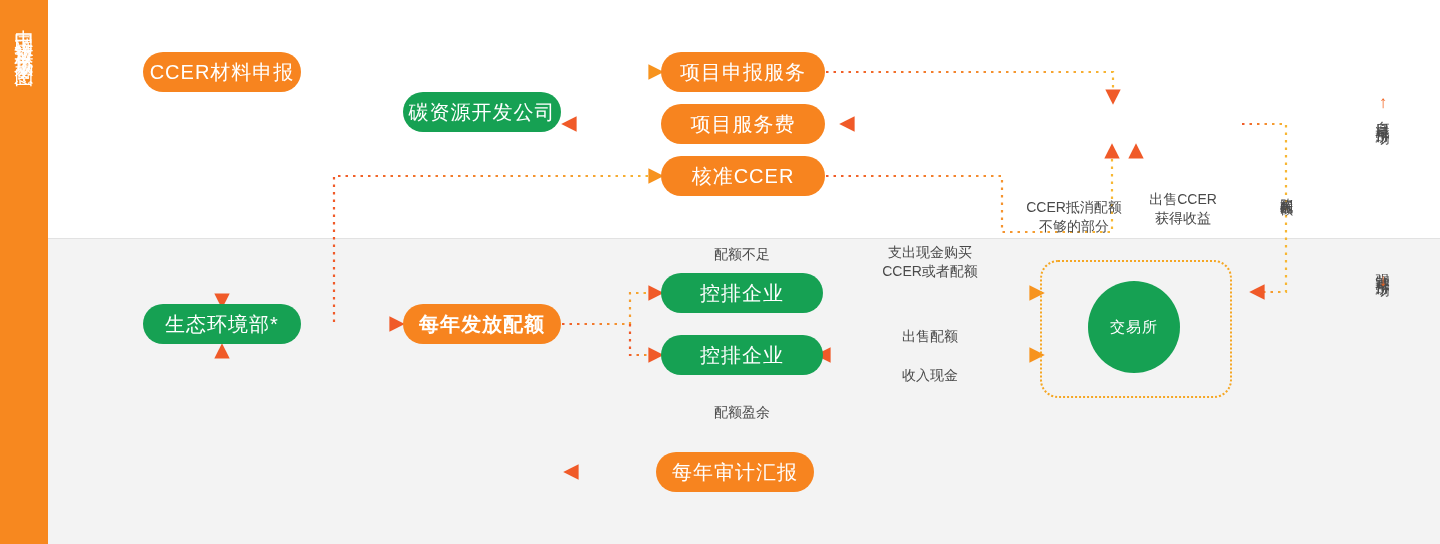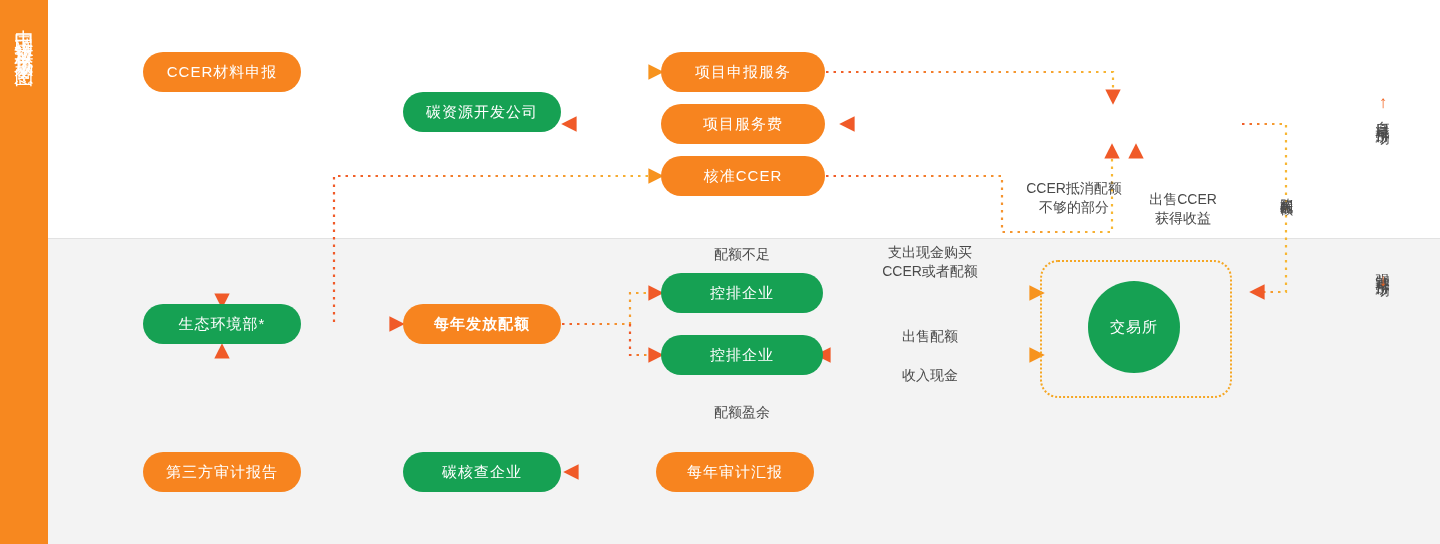--- a/index.html
+++ b/index.html
@@ -32,21 +32,21 @@
     writing-mode:vertical-rl;text-orientation:upright;
     color:#4a4a4a;font-size:14px;letter-spacing:2px;line-height:18px;
     margin:0 auto;white-space:nowrap;
   }
   .rail-arrow{color:#f26522;font-size:17px;line-height:14px;font-weight:bold;}
 
   
   .pill{
     position:absolute;border-radius:22px;
     display:flex;align-items:center;justify-content:center;
-    color:#fff;font-size:15px;letter-spacing:1px;white-space:nowrap;
+    color:#fff;font-size:20px;letter-spacing:1px;white-space:nowrap;
     height:40px;
   }
   .pill.orange{background:#f7841f;}
   .pill.green{background:#16a153;}
 
   .circle-node{
     position:absolute;border-radius:50%;background:#16a153;
     display:flex;align-items:center;justify-content:center;
     color:#fff;font-size:15px;letter-spacing:1px;
   }
@@ -179,33 +179,27 @@
 
   <div class="pill green" style="left:661px;top:335px;width:162px;">
     <span>控排企业</span>
   </div>
 
   <div class="dotted-box" style="left:1040px;top:260px;width:188px;height:134px;"></div>
   <div class="circle-node" style="left:1088px;top:281px;width:92px;height:92px;">
     <span>交易所</span>
   </div>
 
-  <div class="pill orange" style="left:143px;top:452px;width:158px;">
-    <span>第三方审计报告</span>
-  </div>
-
-  <div class="pill green" style="left:403px;top:452px;width:158px;">
-    <span>碳核查企业</span>
-  </div>
+
 
   <div class="pill orange" style="left:656px;top:452px;width:158px;">
     <span>每年审计汇报</span>
   </div>
 
-  <div class="note" style="left:1000px;top:179px;width:148px;">CCER抵消配额
+  <div class="note" style="left:1000px;top:198px;width:148px;">CCER抵消配额
 不够的部分</div>
 
   <div class="note" style="left:1140px;top:190px;width:86px;">出售CCER
 获得收益</div>
 
   <div class="note-v" style="left:1278px;top:188px;height:104px;">购买碳配额</div>
 
   <div class="note" style="left:688px;top:245px;width:108px;">配额不足</div>
 
   <div class="note" style="left:688px;top:403px;width:108px;">配额盈余</div>

